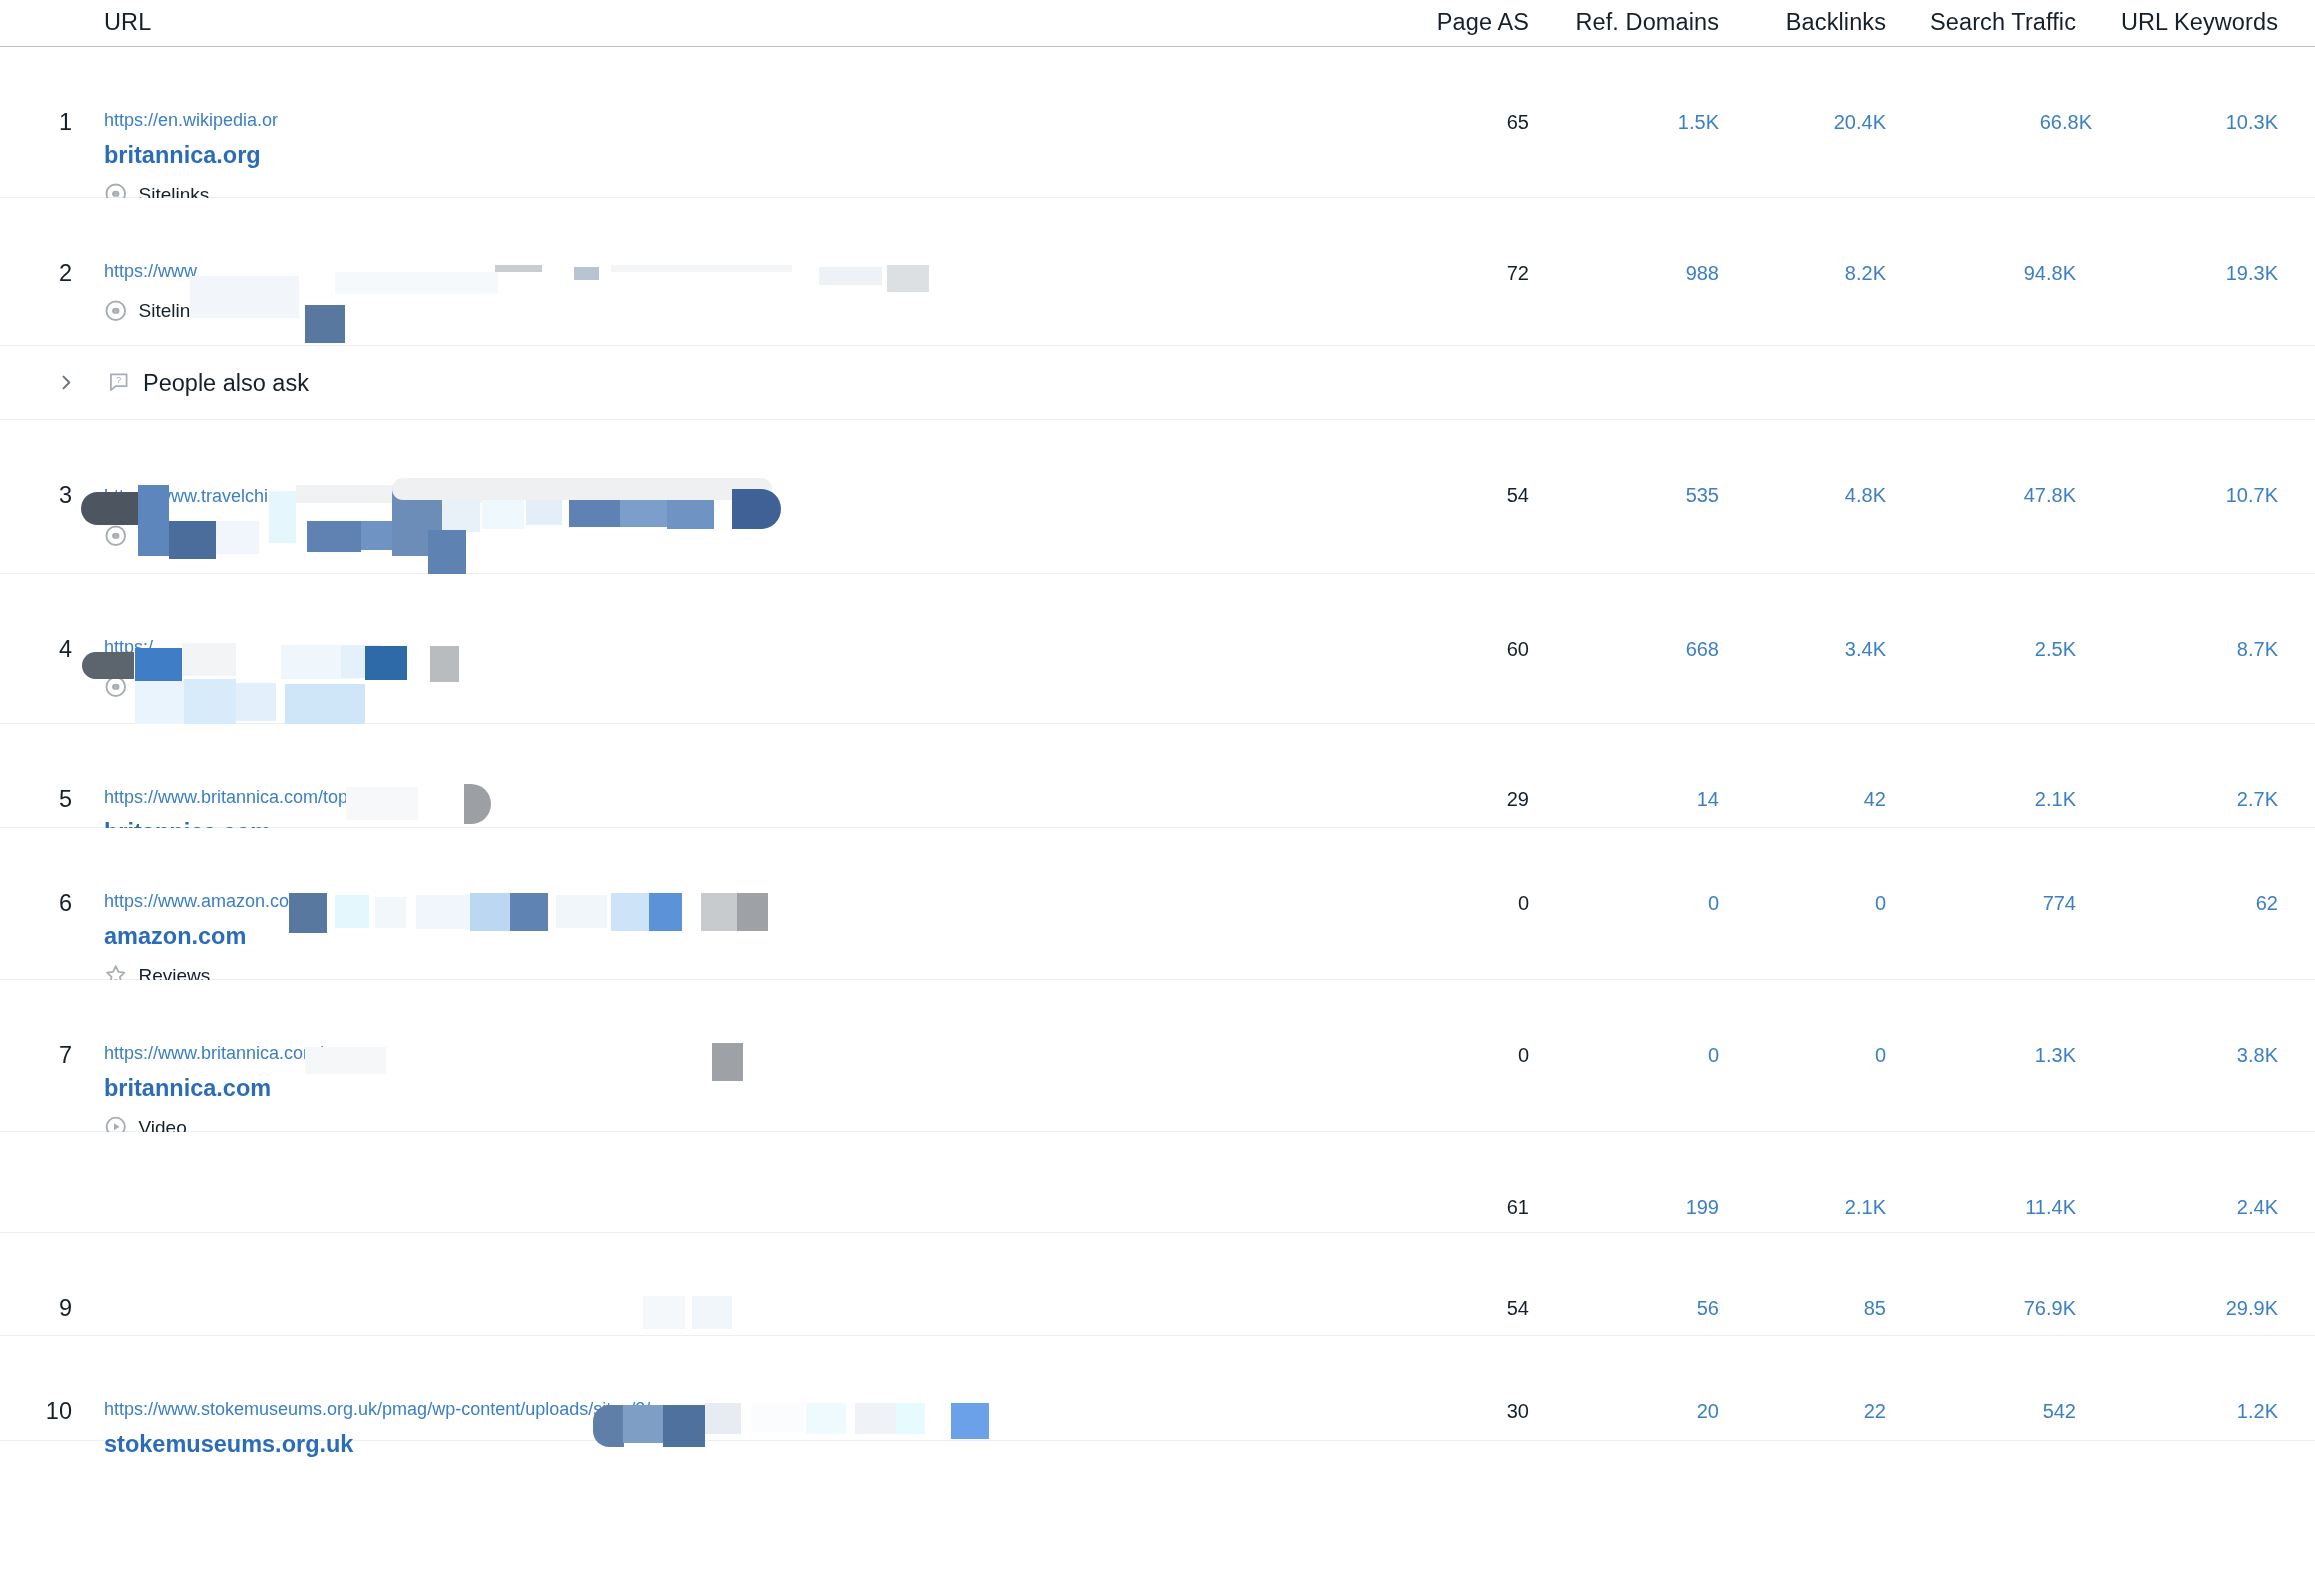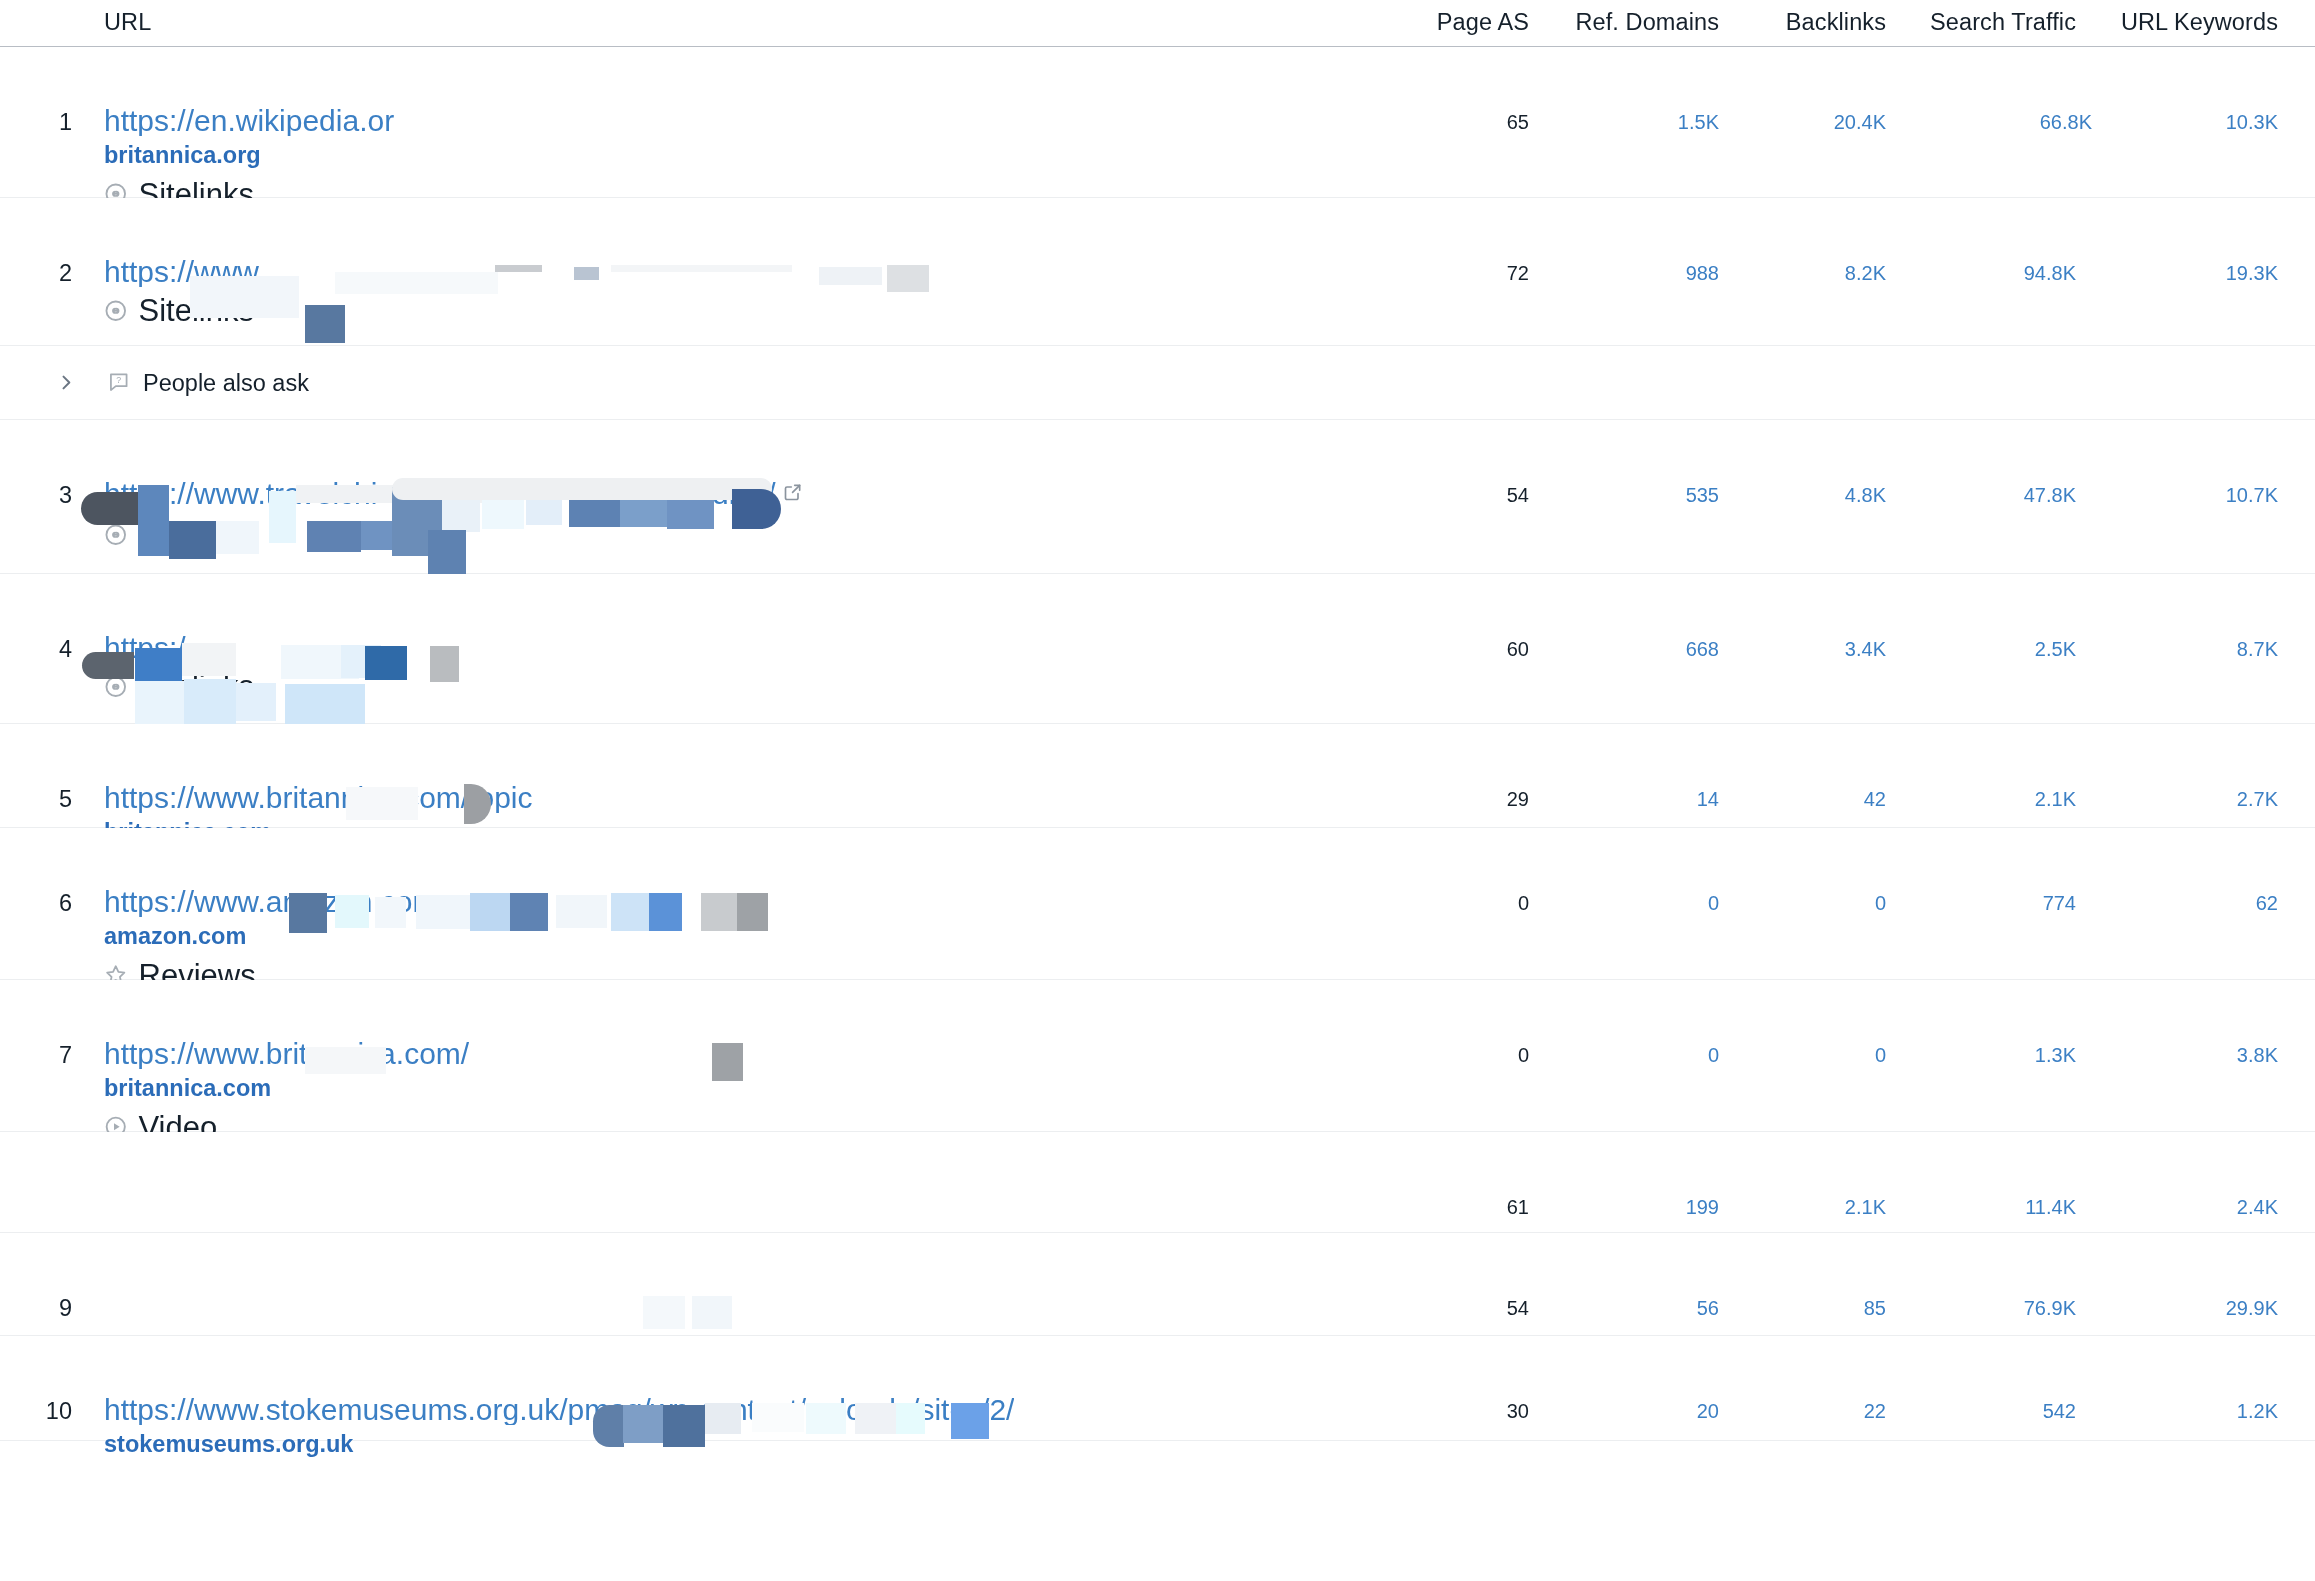--- a/index.html
+++ b/index.html
@@ -55,21 +55,21 @@
     color: #15202b;
   }
   .urlcell {
     position: absolute;
     left: 104px;
     top: 58px;
     max-width: 1248px;
   }
   .url-link {
     display: block;
-    font-size: 30px;
+    font-size: 18px;
     line-height: 31px;
     color: #3b7fc4;
     white-space: nowrap;
     overflow: hidden;
     text-overflow: clip;
     max-width: 1248px;
     text-decoration: none;
   }
   .url-link .ext {
     display: inline-block;
@@ -85,21 +85,21 @@
     line-height: 31px;
     font-weight: 700;
     color: #2b6cb8;
     white-space: nowrap;
   }
   .feat {
     display: flex;
     align-items: center;
     gap: 11px;
     margin-top: 10px;
-    font-size: 31px;
+    font-size: 19px;
     line-height: 27px;
     color: #15202b;
   }
   .feat .ico { display: inline-flex; width: 23.5px; height: 23.5px; align-items: center; justify-content: center; }
   .feat .ico svg { display: block; }
 
   
   .num-cell {
     position: absolute;
     top: 62px;

